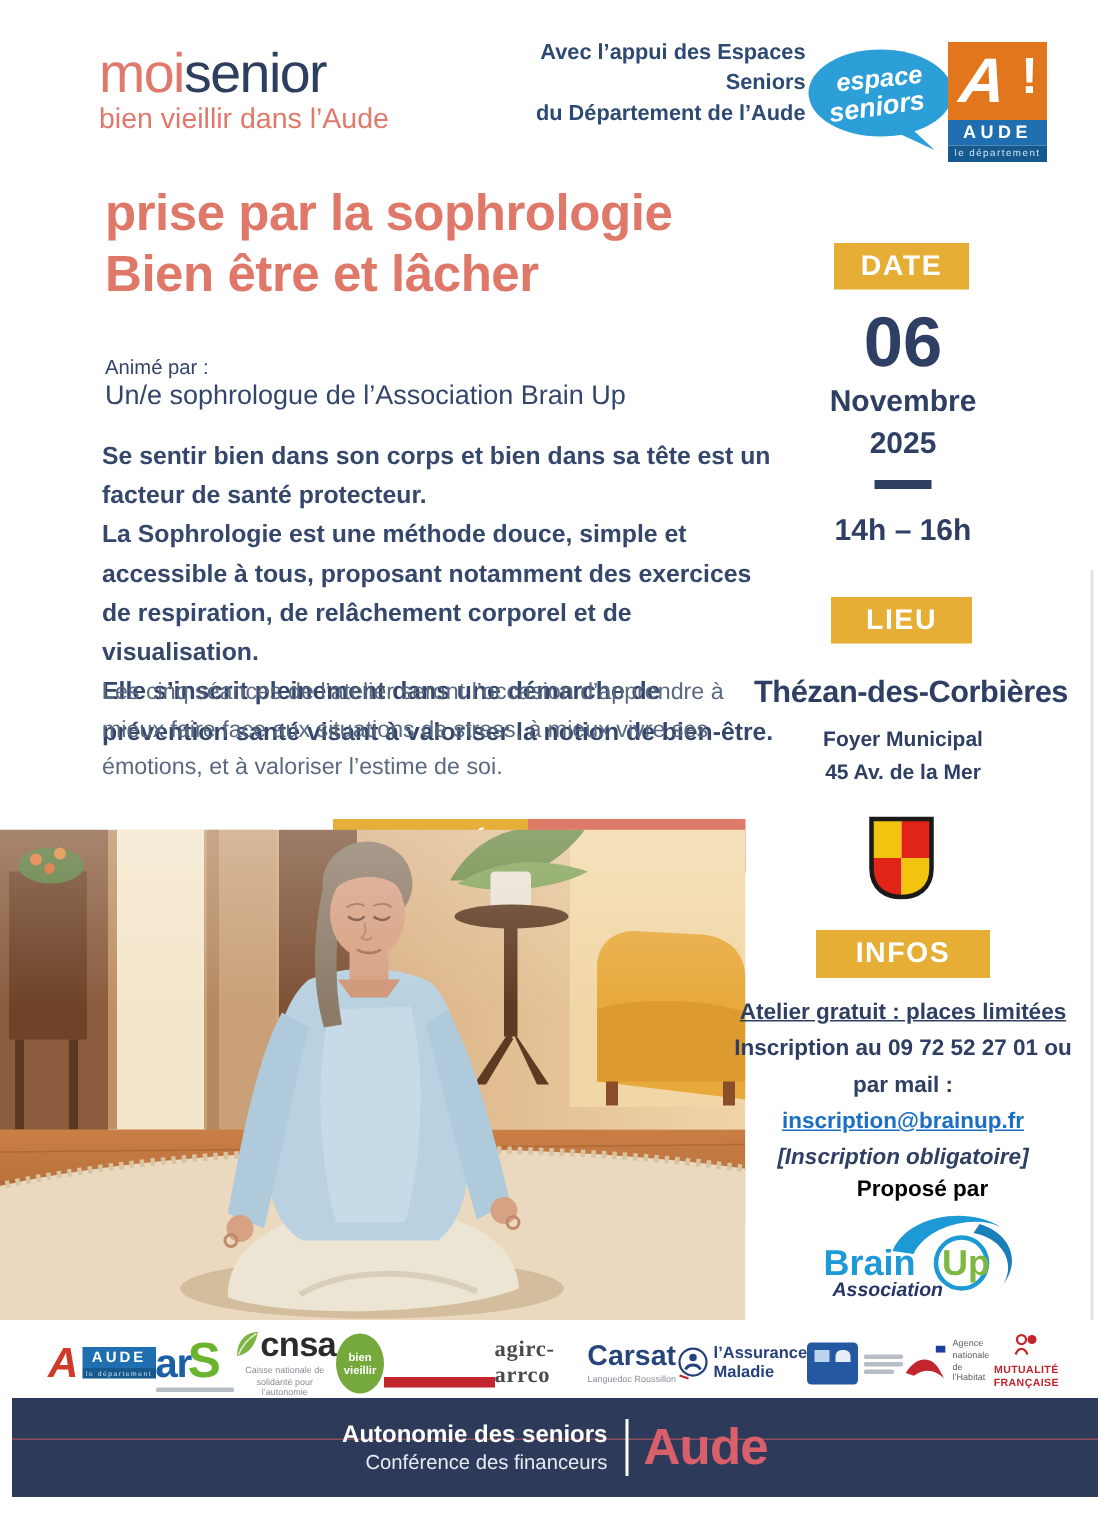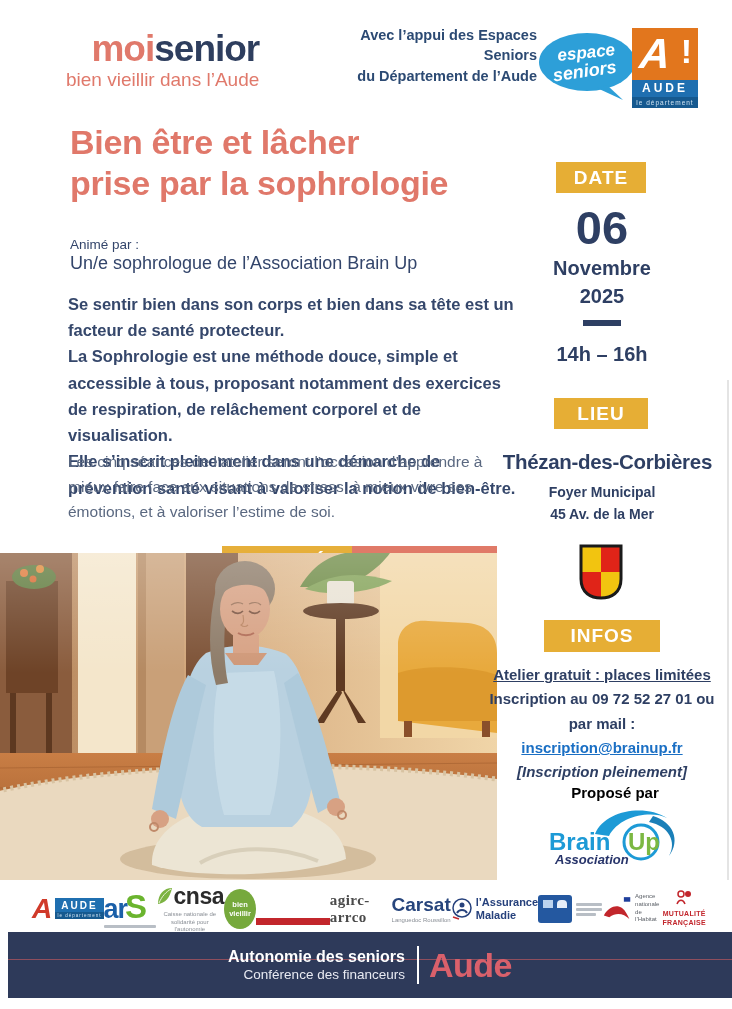--- a/index.html
+++ b/index.html
@@ -2,21 +2,21 @@
 <html><head>
 <meta charset="utf-8">
 <style>
   * { margin:0; padding:0; box-sizing:border-box; }
   html,body { background:#fff; }
   body { font-family:"Liberation Sans", sans-serif; }
   .page { position:relative; width:732px; height:1009px; background:#fff; overflow:hidden; }
 
   
   .brand { position:absolute; left:66px; top:30px; }
-  .brand-word { font-size:37px; font-weight:700; letter-spacing:-1px; line-height:1;text-align:right; }
+  .brand-word { font-size:37px; font-weight:400; letter-spacing:-1px; line-height:1; }
   .brand-moi { color:#e0796b; }
   .brand-senior { color:#2e3e5e; }
   .brand-tag { font-size:19px; color:#e0796b; margin-top:2px; letter-spacing:0; }
 
   .support-text { position:absolute; left:307px; top:25px; width:230px;
     font-size:14.5px; font-weight:700; color:#2c4a73; line-height:1.4;text-align:right; }
 
   .bubble-wrap { position:absolute; left:537px; top:30px; width:105px; height:72px; }
   .aude-logo { position:absolute; left:632px; top:28px; width:66px; }
   .aude-orange { width:66px; height:52px; background:#e2761d; position:relative; }
@@ -168,22 +168,22 @@
   <div class="aude-logo">
     <div class="aude-orange">
       <span class="aude-a">A</span>
       <span class="aude-bang">!</span>
     </div>
     <div class="aude-blue">AUDE</div>
     <div class="aude-sub">le département</div>
   </div>
 
   <div class="title">
+    <div>prise par la sophrologie</div>
     <div>Bien être et lâcher</div>
-    <div>prise par la sophrologie</div>
   </div>
 
   <div class="anim-label">Animé par :</div>
   <div class="anim-name">Un/e sophrologue de l’Association Brain Up</div>
 
   <div class="para1">
     <div>Se sentir bien dans son corps et bien dans sa tête est un facteur de santé protecteur.</div>
     <div>La Sophrologie est une méthode douce, simple et accessible à tous, proposant notamment des exercices de respiration, de relâchement corporel et de visualisation.</div>
     <div>Elle s’inscrit pleinement dans une démarche de prévention santé visant à valoriser la notion de bien-être.</div>
   </div>
@@ -308,21 +308,21 @@
       </g>
       <path d="M3,3 H43 V36 C43,50 33,55 23,55 C13,55 3,50 3,36 Z" fill="none" stroke="#1a1a1a" stroke-width="3"></path>
     </svg>
   </div>
 
   <div class="pill pill-infos">INFOS</div>
   <div class="infos-block">
     <div class="infos-l1">Atelier gratuit : places limitées</div>
     <div>Inscription au 09 72 52 27 01 ou</div>
     <div><span>par mail : </span><span class="infos-link">inscription@brainup.fr</span></div>
-    <div class="infos-l4">[Inscription pleinement]</div>
+    <div class="infos-l4">[Inscription obligatoire]</div>
   </div>
 
   <div class="proposed">Proposé par</div>
 
   <div class="brainup">
     <svg width="160" height="62" viewBox="0 0 160 62">
       <path d="M60,28 C70,4 110,-2 132,12 C116,4 84,10 74,30 Z" fill="#1d9ad6"></path>
       <path d="M118,10 C138,16 146,34 134,50 C142,36 134,20 114,16 Z" fill="#1a7fb8"></path>
       <circle cx="106" cy="36" r="17" fill="none" stroke="#1d9ad6" stroke-width="3"></circle>
       <text x="14" y="44" fill="#1d9ad6" font-size="24" font-weight="800" font-family="Liberation Sans, sans-serif">Brain</text>

